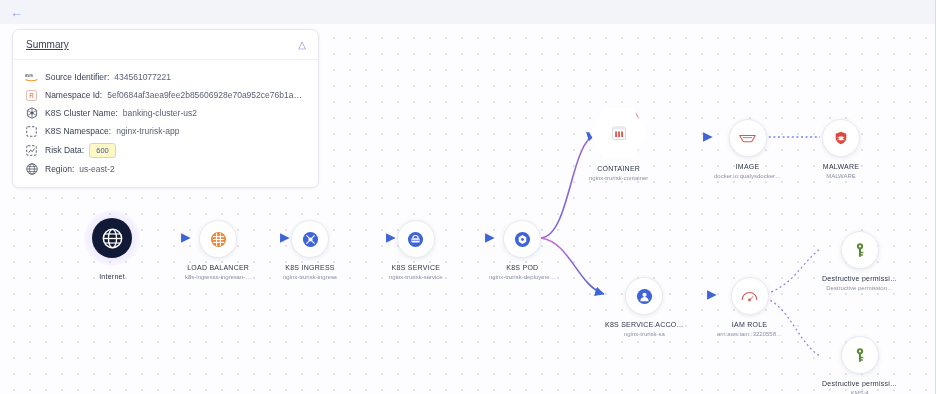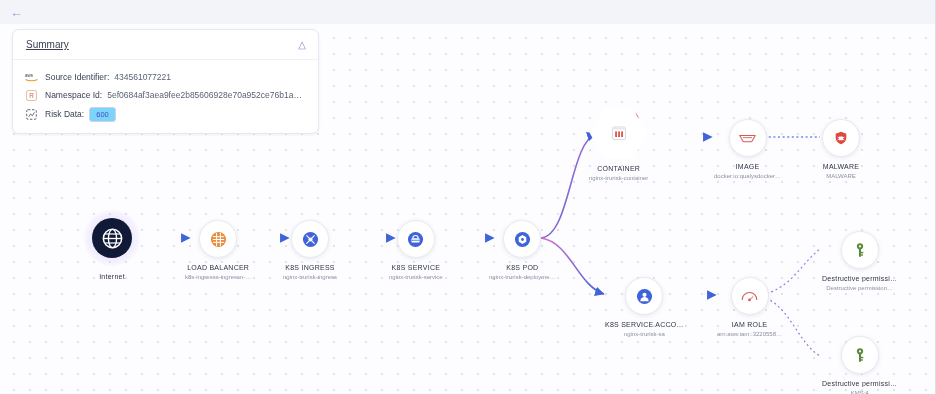--- a/index.html
+++ b/index.html
@@ -106,21 +106,21 @@
     display: flex; align-items: center; justify-content: center;
   }
   .slabel { color: #3c4356; margin-right: 5px; }
   .svalue { color: #5b6275; overflow: hidden; text-overflow: ellipsis; }
   .risk-box {
     border: 1px solid #ccd2e8;
     border-radius: 3px;
     padding: 2px 6px;
     font-size: 7.5px;
     color: #4055b8;
-    background: #7dd3fc;
+    background: #fef9c3;
   }
 
   
   .node {
     position: absolute;
     display: flex;
     flex-direction: column;
     align-items: center;
     z-index: 10;
   }
@@ -269,33 +269,73 @@
           <span class="sicon">
             <svg width="11" height="11" viewBox="0 0 12 12">
               <rect x="0.6" y="0.6" width="10.8" height="10.8" rx="1.6" fill="#fff" stroke="#e3b6a8" stroke-width="1"></rect>
               <text x="6" y="8.6" font-size="7" text-anchor="middle" font-family="Liberation Sans, sans-serif" fill="#d8613b">R</text>
             </svg>
           </span>
           <span class="slabel">Namespace Id:</span>
           <span class="svalue">5ef0684af3aea9fee2b85606928e70a952ce76b1a5143f7eb558b6276793fc35</span>
         </div>
 
-
+        <div class="srow">
+          <span class="sicon">
+            <svg width="12" height="12" viewBox="0 0 14 14">
+              <polygon points="7,0.8 12.4,3.6 12.4,10.4 7,13.2 1.6,10.4 1.6,3.6" fill="none" stroke="#4e5565" stroke-width="1"></polygon>
+              <circle cx="7" cy="7" r="2.1" fill="#4e5565"></circle>
+              <g stroke="#4e5565" stroke-width="0.9">
+                <line x1="7" y1="1.6" x2="7" y2="4.6"></line>
+                <line x1="11.6" y1="4.4" x2="9.2" y2="5.8"></line>
+                <line x1="11.6" y1="9.6" x2="9.2" y2="8.2"></line>
+                <line x1="7" y1="12.4" x2="7" y2="9.4"></line>
+                <line x1="2.4" y1="9.6" x2="4.8" y2="8.2"></line>
+                <line x1="2.4" y1="4.4" x2="4.8" y2="5.8"></line>
+              </g>
+            </svg>
+          </span>
+          <span class="slabel">K8S Cluster Name:</span>
+          <span class="svalue">banking-cluster-us2</span>
+        </div>
+
+        <div class="srow">
+          <span class="sicon">
+            <svg width="11" height="11" viewBox="0 0 12 12">
+              <rect x="0.8" y="0.8" width="10.4" height="10.4" rx="1.4" fill="none" stroke="#4e5565" stroke-width="1" stroke-dasharray="2.6 1.8"></rect>
+            </svg>
+          </span>
+          <span class="slabel">K8S Namespace:</span>
+          <span class="svalue">nginx-trurisk-app</span>
+        </div>
 
         <div class="srow">
           <span class="sicon">
             <svg width="11" height="11" viewBox="0 0 12 12">
               <rect x="0.8" y="0.8" width="10.4" height="10.4" rx="1.4" fill="none" stroke="#4e5565" stroke-width="1" stroke-dasharray="2.6 1.8"></rect>
               <path d="M3 8.4 L5 5.6 L7 7.2 L9.2 3.8" fill="none" stroke="#4e5565" stroke-width="1"></path>
             </svg>
           </span>
           <span class="slabel">Risk Data:</span>
           <span class="risk-box">600</span>
         </div>
 
+        <div class="srow">
+          <span class="sicon">
+            <svg width="12" height="12" viewBox="0 0 14 14">
+              <circle cx="7" cy="7" r="6.1" fill="none" stroke="#4e5565" stroke-width="1"></circle>
+              <ellipse cx="7" cy="7" rx="2.7" ry="6.1" fill="none" stroke="#4e5565" stroke-width="0.9"></ellipse>
+              <line x1="0.9" y1="7" x2="13.1" y2="7" stroke="#4e5565" stroke-width="0.9"></line>
+              <line x1="1.9" y1="4" x2="12.1" y2="4" stroke="#4e5565" stroke-width="0.8"></line>
+              <line x1="1.9" y1="10" x2="12.1" y2="10" stroke="#4e5565" stroke-width="0.8"></line>
+            </svg>
+          </span>
+          <span class="slabel">Region:</span>
+          <span class="svalue">us-east-2</span>
+        </div>
 
       </div>
     </div>
 
     <div class="node" style="left:84px; top:186px;">
       <div class="internet-wrap">
         <div class="internet-core">
           <svg width="21" height="21" viewBox="0 0 14 14">
             <circle cx="7" cy="7" r="6.1" fill="none" stroke="#ffffff" stroke-width="1"></circle>
             <ellipse cx="7" cy="7" rx="2.7" ry="6.1" fill="none" stroke="#ffffff" stroke-width="0.9"></ellipse>

